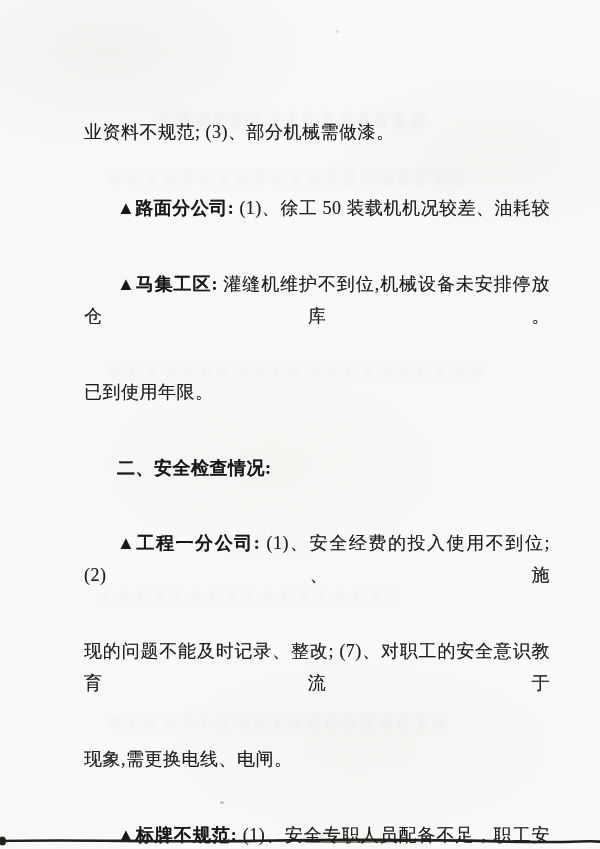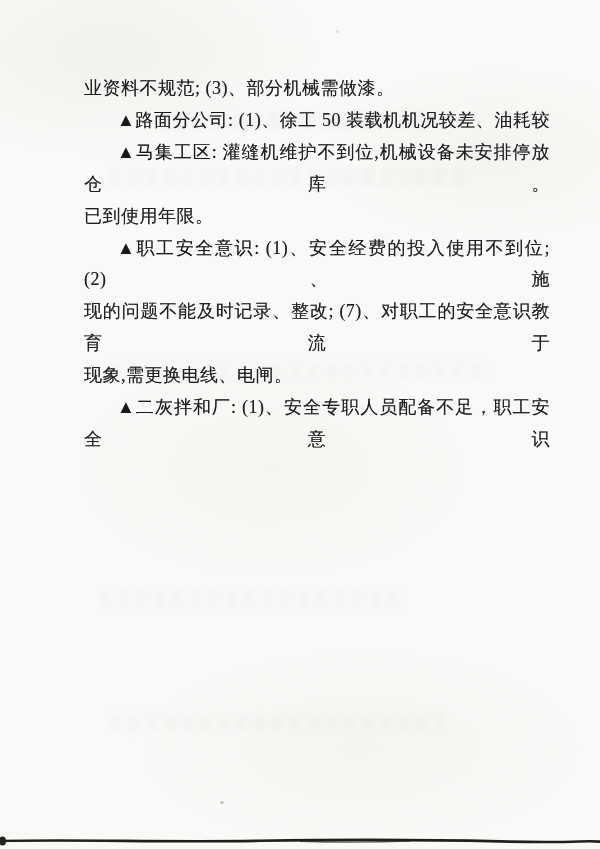--- a/index.html
+++ b/index.html
@@ -16,24 +16,24 @@
       radial-gradient(ellipse 260px 130px at 82% 18%, rgba(203,203,198,.12), transparent 65%),
       radial-gradient(ellipse 300px 170px at 45% 55%, rgba(208,208,202,.10), transparent 65%),
       radial-gradient(ellipse 340px 150px at 60% 88%, rgba(205,205,200,.10), transparent 65%);
   }
   .text-block{
     position:absolute;left:84px;top:73px;width:466px;
     font-size:18px;line-height:31.9px;letter-spacing:.5px;
     color:#202020;
     text-shadow:0 0 .4px rgba(45,45,45,.55);
   }
-  .line{text-align:justify;}
+  .line{text-align:justify;margin-top:44px;}
   .line.full{text-align-last:justify;}
   .line.indent{text-indent:33px;}
-  .seg.bold{font-weight:normal;color:#181818;}
+  .seg.bold{font-weight:bold;color:#181818;}
   
   .ghost{
     position:absolute;height:18px;border-radius:6px;
     background:repeating-linear-gradient(90deg, rgba(135,148,138,.55) 0 11px, transparent 11px 18px);
     filter:blur(3.5px);opacity:.10;pointer-events:none;
   }
   .g1{left:160px;top:112px;width:270px;}
   .g2{left:110px;top:168px;width:360px;opacity:.08;}
   .g3{left:110px;top:362px;width:380px;opacity:.07;}
   .g4{left:100px;top:590px;width:300px;opacity:.07;}
@@ -54,24 +54,25 @@
   <div class="ghost g4"></div>
   <div class="ghost g5"></div>
   <div class="speck s1"></div>
   <div class="speck s2"></div>
 
   <div class="text-block">
       <div class="line"><span class="seg">业资料不规范; (3)、部分机械需做漆。</span></div>
       <div class="line full indent"><span class="seg bold">▲路面分公司: </span><span class="seg">(1)、徐工 50 装载机机况较差、油耗较</span></div>
       <div class="line full indent"><span class="seg bold">▲马集工区: </span><span class="seg">灌缝机维护不到位,机械设备未安排停放仓库。</span></div>
       <div class="line"><span class="seg">已到使用年限。</span></div>
-      <div class="line full indent"><span class="seg bold">▲职工安全意识: </span><span class="seg">(1)、安全经费的投入使用不到位; (2)、施</span></div>
+      <div class="line indent"><span class="seg bold">二、安全检查情况:</span></div>
+      <div class="line full indent"><span class="seg bold">▲工程一分公司: </span><span class="seg">(1)、安全经费的投入使用不到位; (2)、施</span></div>
       <div class="line full"><span class="seg">现的问题不能及时记录、整改; (7)、对职工的安全意识教育流于</span></div>
       <div class="line"><span class="seg">现象,需更换电线、电闸。</span></div>
-      <div class="line full indent"><span class="seg bold">▲二灰拌和厂: </span><span class="seg">(1)、安全专职人员配备不足，职工安全意识</span></div>
+      <div class="line full indent"><span class="seg bold">▲标牌不规范: </span><span class="seg">(1)、安全专职人员配备不足，职工安全意识</span></div>
     </div>
 
   <svg class="scan-edge" viewBox="0 0 600 16" xmlns="http://www.w3.org/2000/svg">
     <path d="M0,8 C 80,6.2 160,9.4 260,7.8 S 420,6.4 500,8.4 580,7.2 600,8.6" fill="none" stroke="#20201a" stroke-width="2.6" stroke-linecap="round"></path>
     <path d="M300,8.2 C 340,9.6 380,9.2 410,8.0" fill="none" stroke="#20201a" stroke-width="1.4" opacity=".7"></path>
     <ellipse cx="2.5" cy="8" rx="3.5" ry="4.5" fill="#23231c"></ellipse>
   </svg>
 
 </div>
 

